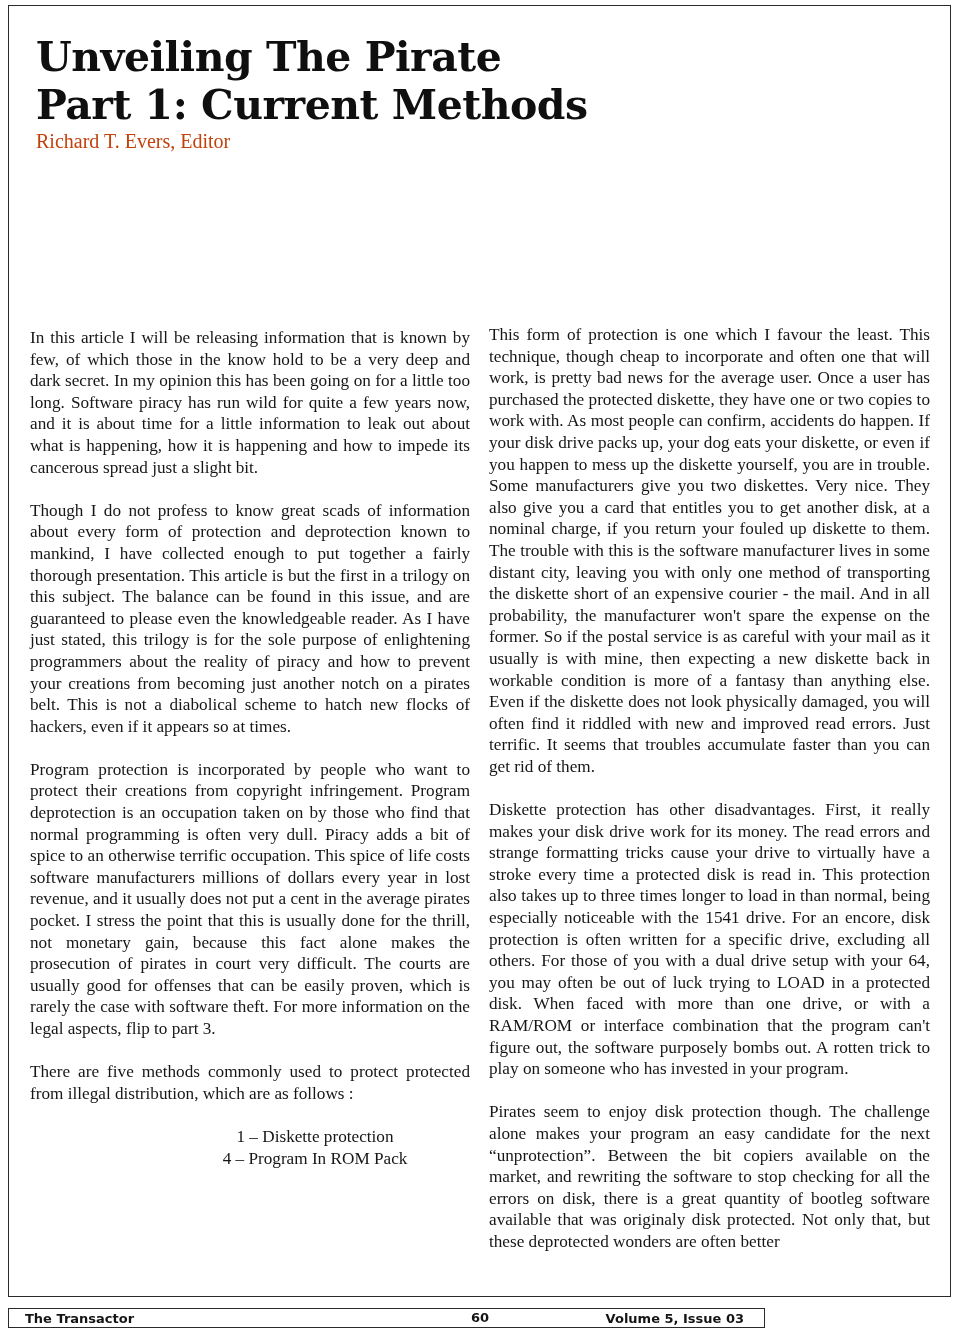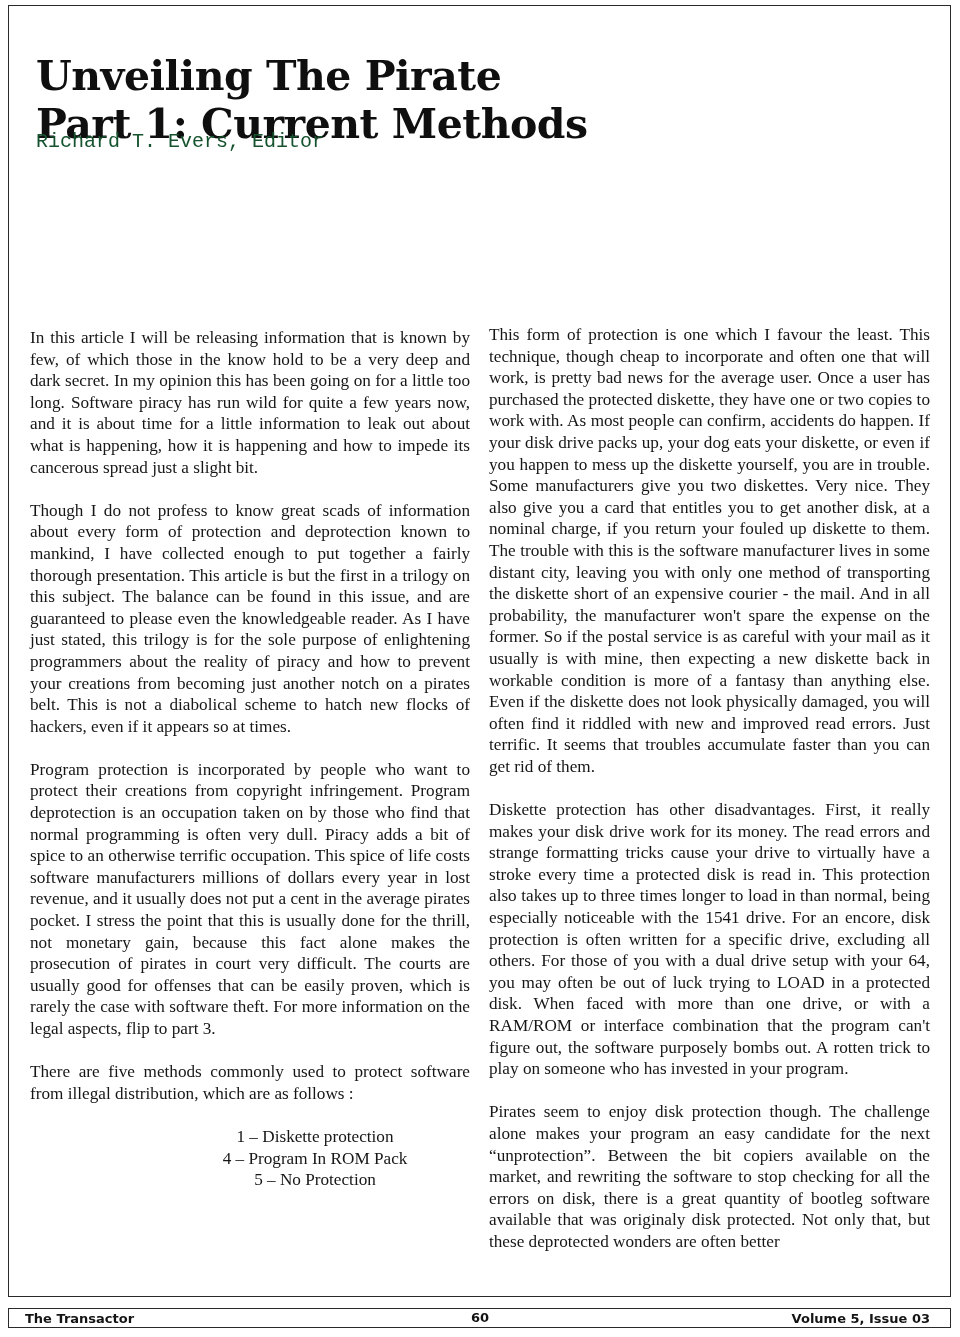--- a/index.html
+++ b/index.html
@@ -2,44 +2,44 @@
 <html><head>
 <meta charset="utf-8">
 <style>
   html, body { margin: 0; padding: 0; background: #ffffff; }
   body { width: 960px; height: 1337px; position: relative; overflow: hidden; color: #141414; }
   .page-frame {
     position: absolute; left: 8px; top: 5px; width: 943px; height: 1292px;
     border: 1.5px solid #2a2a2a; box-sizing: border-box;
   }
   .title {
-    position: absolute; left: 36px; top: 52px; margin: 0;
+    position: absolute; left: 36px; top: 33px; margin: 0;
     font-family: "DejaVu Serif", serif; font-weight: bold;
     font-size: 41px; line-height: 48px; letter-spacing: -0.5px; color: #0f0f0f;
   }
   .title span { display: block; }
   .byline {
     position: absolute; left: 36px; top: 130px;
-    font-family: Liberation Mono, monospace; font-size: 20px; color: #14532d;
+    font-family: Liberation Serif, serif; font-size: 20px; color: #c2410c;
   }
   .col {
     position: absolute; font-family: "Liberation Serif", serif;
     font-size: 17.2px; line-height: 21.6px; text-align: justify; color: #161616;
   }
   .col p { margin: 0 0 21.6px 0; }
   .col-left { left: 30px; top: 320px; width: 440px; margin-top: 7px; }
   .col-right { left: 489px; top: 324px; width: 441px; }
   .method-list { list-style: none; margin: 0 0 10px 130px; padding: 0; text-align: center; }
   .method-list li { line-height: 21.6px; }
   .section-heading {
     font-family: "Liberation Serif", serif; font-weight: bold;
     font-size: 18px; margin: 0; text-align: left;
   }
   .footer {
-    position: absolute; left: 8px; top: 1308px; width: 943px; height: 20px;
+    position: absolute; left: 8px; top: 1308px; width: 757px; height: 20px;
     border: 1.5px solid #2a2a2a; box-sizing: border-box;
     font-family: "DejaVu Sans", sans-serif; font-weight: bold; font-size: 13px;
     display: flex; align-items: center; justify-content: space-between; padding: 0 20px 0 16px;
   }
   .footer .pg { position: absolute; left: 462px; top: 1px; }
 </style>
 </head>
 <body>
 
 <div class="page-frame"></div>
@@ -47,25 +47,24 @@
 <h1 class="title">
   <span>Unveiling The Pirate</span>
   <span>Part 1: Current Methods</span>
 </h1>
 <div class="byline">Richard T. Evers, Editor</div>
 
 <div class="col col-left">
   <p>In this article I will be releasing information that is known by few, of which those in the know hold to be a very deep and dark secret. In my opinion this has been going on for a little too long. Software piracy has run wild for quite a few years now, and it is about time for a little information to leak out about what is happening, how it is happening and how to impede its cancerous spread just a slight bit.</p>
   <p>Though I do not profess to know great scads of information about every form of protection and deprotection known to mankind, I have collected enough to put together a fairly thorough presentation. This article is but the first in a trilogy on this subject. The balance can be found in this issue, and are guaranteed to please even the knowledgeable reader. As I have just stated, this trilogy is for the sole purpose of enlightening programmers about the reality of piracy and how to prevent your creations from becoming just another notch on a pirates belt. This is not a diabolical scheme to hatch new flocks of hackers, even if it appears so at times.</p>
   <p>Program protection is incorporated by people who want to protect their creations from copyright infringement. Program deprotection is an occupation taken on by those who find that normal programming is often very dull. Piracy adds a bit of spice to an otherwise terrific occupation. This spice of life costs software manufacturers millions of dollars every year in lost revenue, and it usually does not put a cent in the average pirates pocket. I stress the point that this is usually done for the thrill, not monetary gain, because this fact alone makes the prosecution of pirates in court very difficult. The courts are usually good for offenses that can be easily proven, which is rarely the case with software theft. For more information on the legal aspects, flip to part 3.</p>
-  <p>There are five methods commonly used to protect software from illegal distribution, which are as follows :</p>
+  <p>There are five methods commonly used to protect protected from illegal distribution, which are as follows :</p>
   <ul class="method-list">
     <li>1 – Diskette protection</li>
     <li>4 – Program In ROM Pack</li>
-    <li>5 – No Protection</li>
   </ul>
 </div>
 
 <div class="col col-right">
   <p>This form of protection is one which I favour the least. This technique, though cheap to incorporate and often one that will work, is pretty bad news for the average user. Once a user has purchased the protected diskette, they have one or two copies to work with. As most people can confirm, accidents do happen. If your disk drive packs up, your dog eats your diskette, or even if you happen to mess up the diskette yourself, you are in trouble. Some manufacturers give you two diskettes. Very nice. They also give you a card that entitles you to get another disk, at a nominal charge, if you return your fouled up diskette to them. The trouble with this is the software manufacturer lives in some distant city, leaving you with only one method of transporting the diskette short of an expensive courier - the mail. And in all probability, the manufacturer won't spare the expense on the former. So if the postal service is as careful with your mail as it usually is with mine, then expecting a new diskette back in workable condition is more of a fantasy than anything else. Even if the diskette does not look physically damaged, you will often find it riddled with new and improved read errors. Just terrific. It seems that troubles accumulate faster than you can get rid of them.</p>
   <p>Diskette protection has other disadvantages. First, it really makes your disk drive work for its money. The read errors and strange formatting tricks cause your drive to virtually have a stroke every time a protected disk is read in. This protection also takes up to three times longer to load in than normal, being especially noticeable with the 1541 drive. For an encore, disk protection is often written for a specific drive, excluding all others. For those of you with a dual drive setup with your 64, you may often be out of luck trying to LOAD in a protected disk. When faced with more than one drive, or with a RAM/ROM or interface combination that the program can't figure out, the software purposely bombs out. A rotten trick to play on someone who has invested in your program.</p>
   <p>Pirates seem to enjoy disk protection though. The challenge alone makes your program an easy candidate for the next “unprotection”. Between the bit copiers available on the market, and rewriting the software to stop checking for all the errors on disk, there is a great quantity of bootleg software available that was originaly disk protected. Not only that, but these deprotected wonders are often better</p>
 </div>
 
 <div class="footer">

